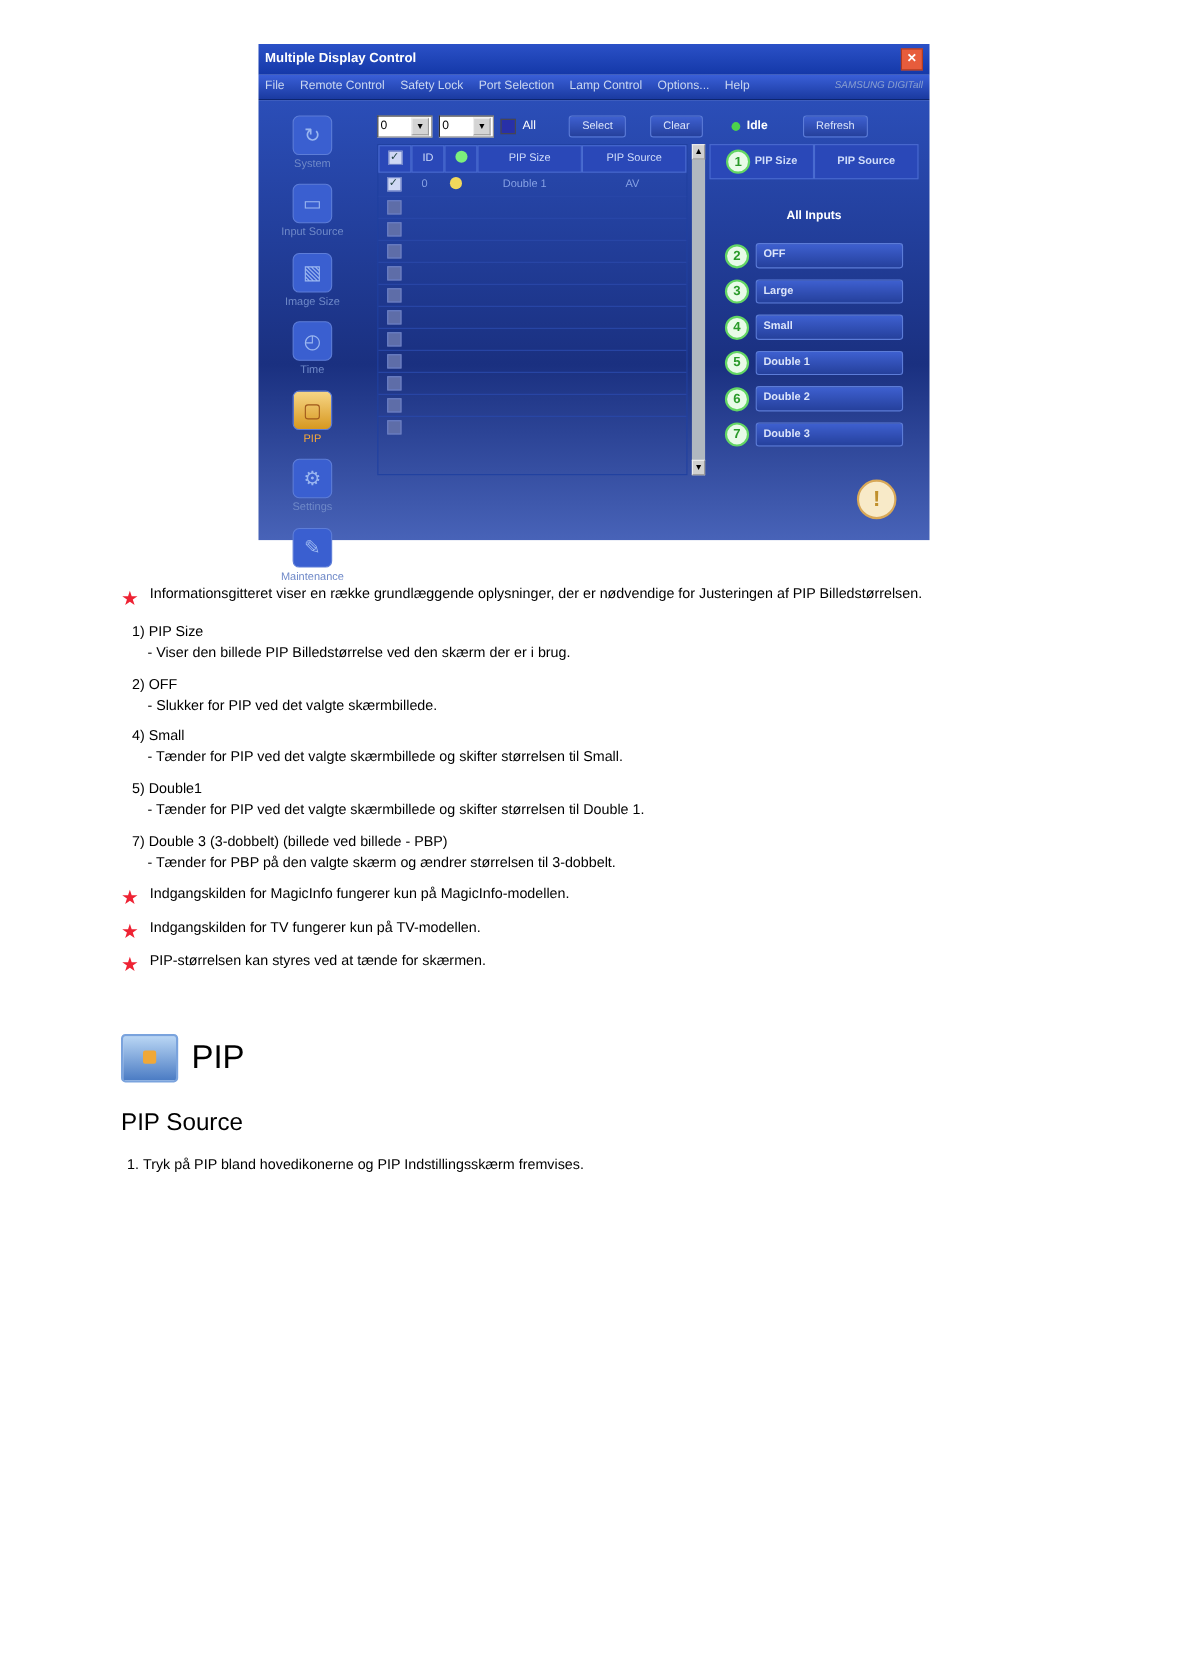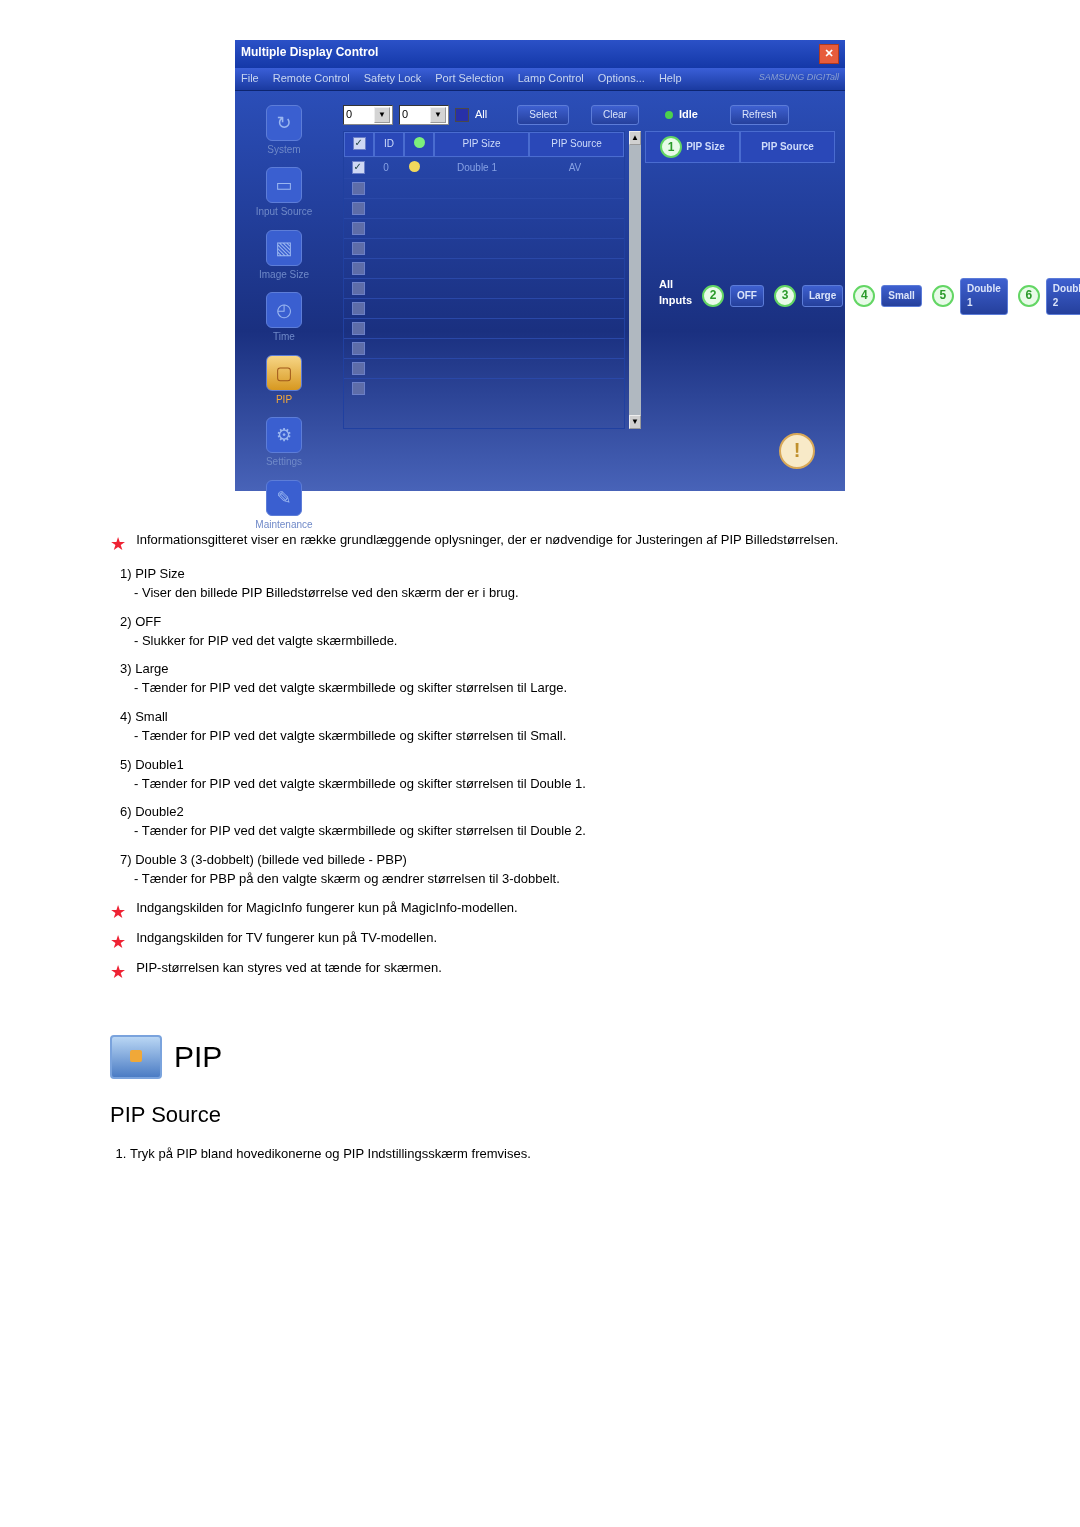--- a/index.html
+++ b/index.html
@@ -37,21 +37,21 @@
   .gcbox.chkd:after{content:"✓";position:absolute;left:1px;top:-2px;font-size:10px;color:#244}
   .circ{width:11px;height:11px;border-radius:50%;margin:0 auto}
   .circ.g{background:#7cf07c}
   .circ.y{background:#f2d85c}
   .scrollbar{width:12px;background:#b0b8c0;display:flex;flex-direction:column;justify-content:space-between}
   .sarrow{height:12px;background:#d0d0d0;border:1px outset #eee;font-size:8px;text-align:center}
   .right{width:190px;display:flex;flex-direction:column}
   .rhead{display:flex}
   .rhead .cell{flex:1;border:1px solid #4a6cd0;background:#2a48b8;color:#cfdcfa;text-align:center;font-size:10px;padding:4px 2px;font-weight:bold;display:flex;align-items:center;justify-content:center;gap:4px}
   .callout{width:18px;height:18px;border:2px solid #63d664;border-radius:50%;background:#e8fbe8;display:inline-flex;align-items:center;justify-content:center;font-size:12px;font-weight:bold;color:#2a9a2a}
-  .rbody{flex:1;padding:26px 14px;display:flex;flex-direction:row;align-items:center;gap:10px}
+  .rbody{flex:1;padding:26px 14px;display:flex;flex-direction:column;align-items:center;gap:10px}
   .allinp{color:#fff;font-weight:bold;font-size:11px;margin-bottom:6px}
   .rbtn{display:flex;align-items:center;gap:6px;width:100%}
   .rbtn .co{flex:0 0 auto}
   .rbtn .b{flex:1;background:linear-gradient(to bottom,#3e60d0,#25409c);border:1px solid #5c7cd8;color:#dbe4fa;font-size:10px;padding:3px 6px;border-radius:3px;text-align:left;font-weight:bold}
   .footer{height:48px;position:relative}
   .excl{position:absolute;right:20px;top:4px;width:32px;height:32px;border:2px solid #d8a858;border-radius:50%;background:#f8eac8;display:flex;align-items:center;justify-content:center;color:#c0902c;font-size:20px;font-weight:bold}
   .notes{max-width:860px;margin:0 auto 50px}
   .star{color:#e23;font-size:18px;vertical-align:-2px;margin-right:4px}
   .nrow{display:flex;align-items:flex-start;gap:6px;margin-bottom:4px}
   ol.numlist{list-style:none;padding-left:10px;margin:8px 0}
@@ -312,24 +312,22 @@
 </div>
 
 <div class="notes">
   <div class="nrow">
       <span class="star">★</span>
       <span>Informationsgitteret viser en række grundlæggende oplysninger, der er nødvendige for Justeringen af PIP Billedstørrelsen.</span>
     </div>
   <ol class="numlist">
     <li><span class="n">1)</span> <span class="t">PIP Size</span><span class="d">- Viser den billede PIP Billedstørrelse ved den skærm der er i brug.</span></li>
     <li><span class="n">2)</span> <span class="t">OFF</span><span class="d">- Slukker for PIP ved det valgte skærmbillede.</span></li>
-    <li><span class="n">3)</span> <span class="t">Large</span><span class="d">- Tænder for PIP ved det valgte skærmbillede og skifter størrelsen til Large.</span></li>
     <li><span class="n">4)</span> <span class="t">Small</span><span class="d">- Tænder for PIP ved det valgte skærmbillede og skifter størrelsen til Small.</span></li>
     <li><span class="n">5)</span> <span class="t">Double1</span><span class="d">- Tænder for PIP ved det valgte skærmbillede og skifter størrelsen til Double 1.</span></li>
-    <li><span class="n">6)</span> <span class="t">Double2</span><span class="d">- Tænder for PIP ved det valgte skærmbillede og skifter størrelsen til Double 2.</span></li>
     <li><span class="n">7)</span> <span class="t">Double 3 (3-dobbelt) (billede ved billede - PBP)</span><span class="d">- Tænder for PBP på den valgte skærm og ændrer størrelsen til 3-dobbelt.</span></li>
   </ol>
   <div class="nrow">
       <span class="star">★</span>
       <span>Indgangskilden for MagicInfo fungerer kun på MagicInfo-modellen.</span>
     </div>
   <div class="nrow">
       <span class="star">★</span>
       <span>Indgangskilden for TV fungerer kun på TV-modellen.</span>
     </div>

